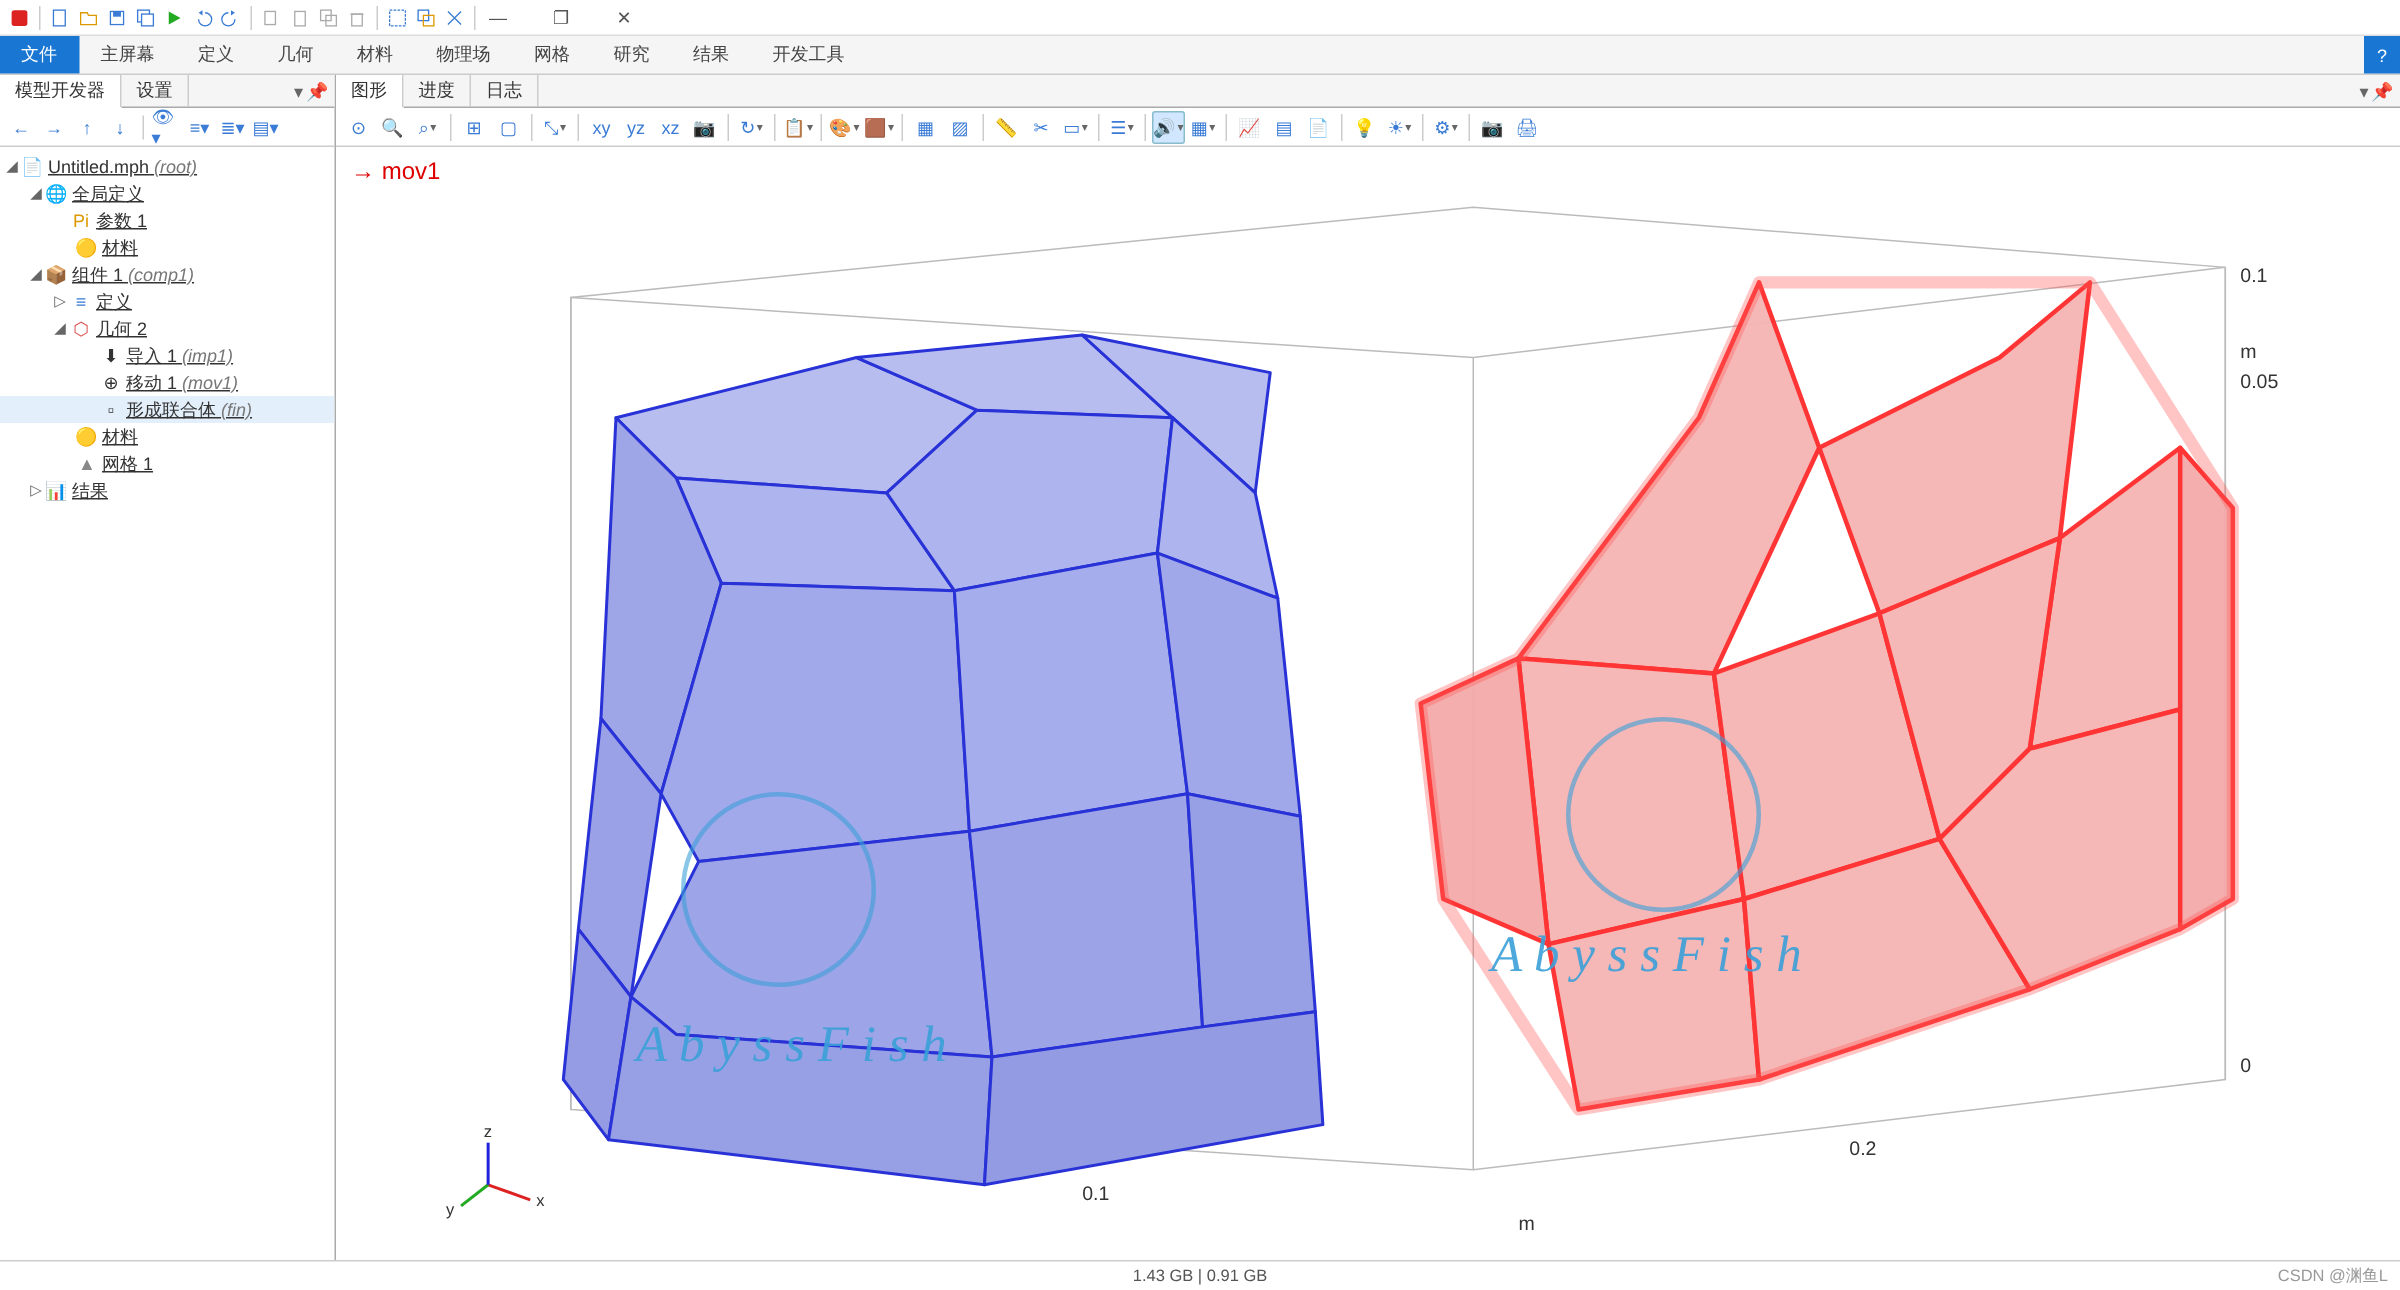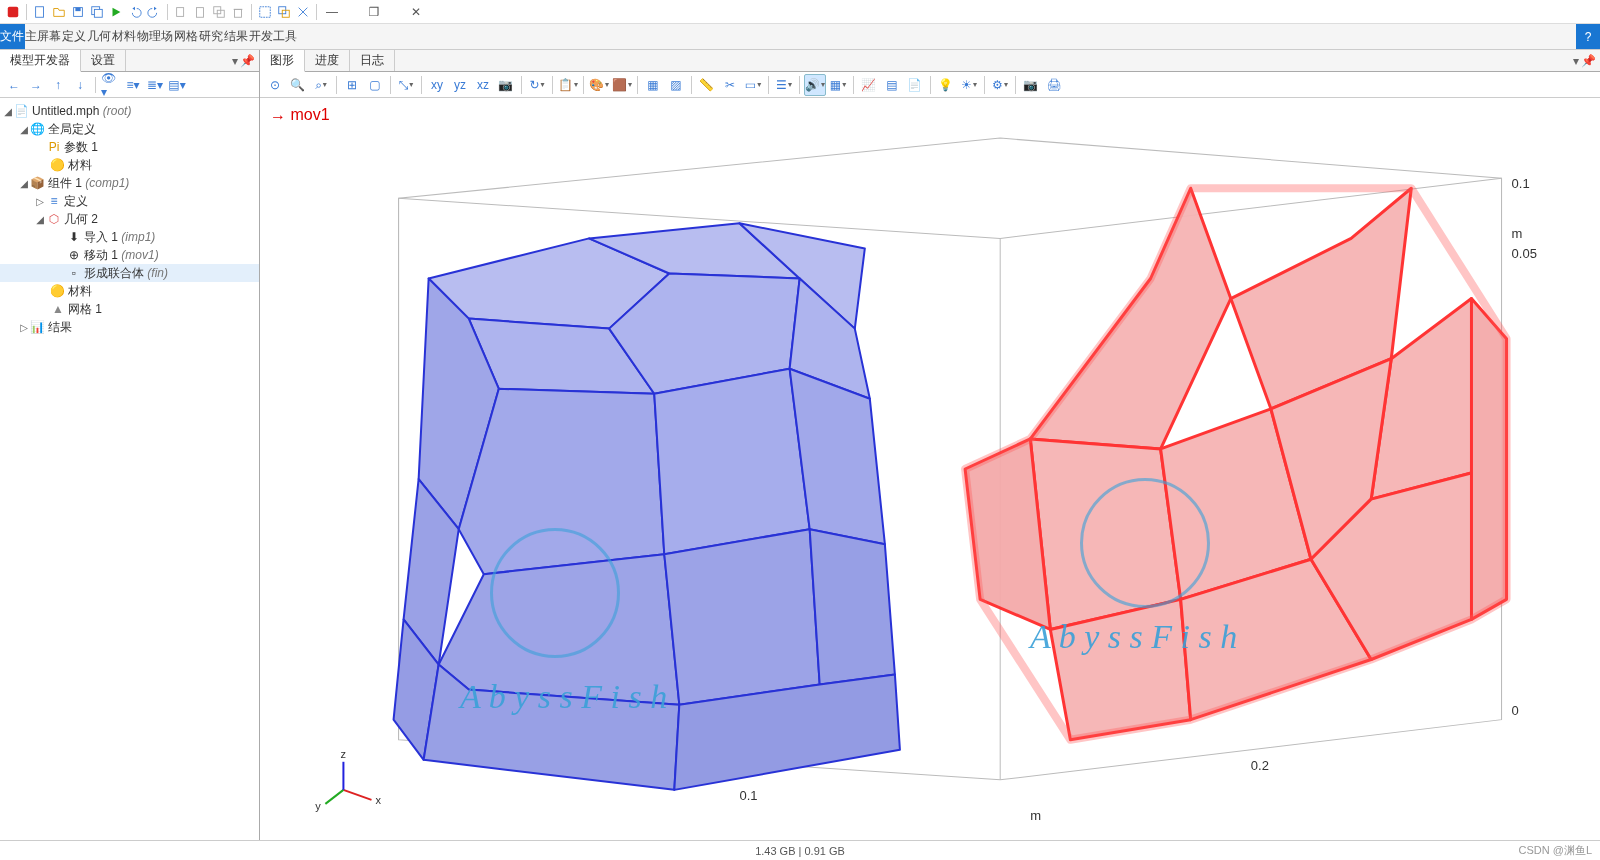--- a/index.html
+++ b/index.html
@@ -6,37 +6,37 @@
 body { width:1600px; height:860px; background:#fff; overflow:hidden; font-size:12px; color:#333; display:flex; flex-direction:column; }
 .qat { height:24px; background:#fff; border-bottom:1px solid #ddd; display:flex; align-items:center; padding:0 4px; }
 .qat-left { display:flex; align-items:center; gap:1px; }
 .qat-ico { width:18px; height:18px; display:flex; align-items:center; justify-content:center; cursor:pointer; color:#3a7bd5; }
 .qat-ico svg { width:14px; height:14px; }
 .qat-sep { width:1px; height:16px; background:#ccc; margin:0 3px; }
 .title-center { flex:1; text-align:center; color:#555; font-size:12px; }
 .win-ctrl { display:flex; gap:18px; padding-right:8px; color:#555; }
 .win-btn { width:24px; height:18px; display:flex; align-items:center; justify-content:center; cursor:pointer; }
 .ribbon-tabs { height:26px; background:#f5f5f5; border-bottom:1px solid #ccc; display:flex; align-items:stretch; }
-.rtab { padding:0 0; display:flex; align-items:center; cursor:pointer; color:#444; border-right:1px solid transparent; }
+.rtab { padding:0 14px; display:flex; align-items:center; cursor:pointer; color:#444; border-right:1px solid transparent; }
 .rtab.file { background:#1976d2; color:#fff; }
 .help-btn { margin-left:auto; width:24px; background:#1976d2; color:#fff; display:flex; align-items:center; justify-content:center; cursor:pointer; }
 .body-row { flex:1; display:flex; overflow:hidden; }
-.left-col { width:260px; border-right:1px solid #aaa; display:flex; flex-direction:column; background:#fff; }
+.left-col { width:224px; border-right:1px solid #aaa; display:flex; flex-direction:column; background:#fff; }
 .panel-tabs { height:22px; border-bottom:1px solid #aaa; display:flex; align-items:stretch; background:#f5f5f5; }
 .ptab { padding:0 10px; display:flex; align-items:center; cursor:pointer; border-right:1px solid #ccc; }
 .ptab.active { background:#fff; border-bottom:1px solid #fff; margin-bottom:-1px; }
 .panel-extras { margin-left:auto; display:flex; align-items:center; gap:2px; padding-right:4px; color:#666; }
 .ptool { height:26px; border-bottom:1px solid #ccc; display:flex; align-items:center; gap:2px; padding:0 4px; }
 .ptool-ico { width:20px; height:20px; display:flex; align-items:center; justify-content:center; color:#3a7bd5; cursor:pointer; }
 .tree { flex:1; overflow:auto; padding:4px 0; }
 .tn { display:flex; align-items:center; height:18px; padding-right:4px; cursor:pointer; }
 .tn.sel { background:#e3effb; }
 .expander { width:12px; text-align:center; color:#666; font-size:10px; }
 .tico { width:16px; height:16px; margin-right:2px; display:flex; align-items:center; justify-content:center; }
-.tlabel { white-space:nowrap; }
+.tlabel { white-space:nowrap;text-decoration:underline; }
 .tlabel em { color:#777; font-style:italic; }
 .right-col { flex:1; display:flex; flex-direction:column; }
 .gtool { height:26px; border-bottom:1px solid #ccc; display:flex; align-items:center; padding:0 4px; gap:1px; overflow:hidden; }
 .gtool-ico { width:22px; height:22px; display:flex; align-items:center; justify-content:center; cursor:pointer; color:#3a7bd5; border:1px solid transparent; border-radius:2px; }
 .gtool-ico.dd::after { content:"▾"; font-size:8px; color:#666; margin-left:1px; }
 .gtool-ico.on { background:#d0e7ff; border-color:#8bc; }
 .gsep { width:1px; height:18px; background:#ccc; margin:0 3px; }
 .canvas-wrap { flex:1; position:relative; background:#fff; overflow:hidden; }
 .canvas-wrap svg { position:absolute; inset:0; width:100%; height:100%; }
 .sel-label { position:absolute; top:8px; left:10px; color:#d00; font-size:16px; }

